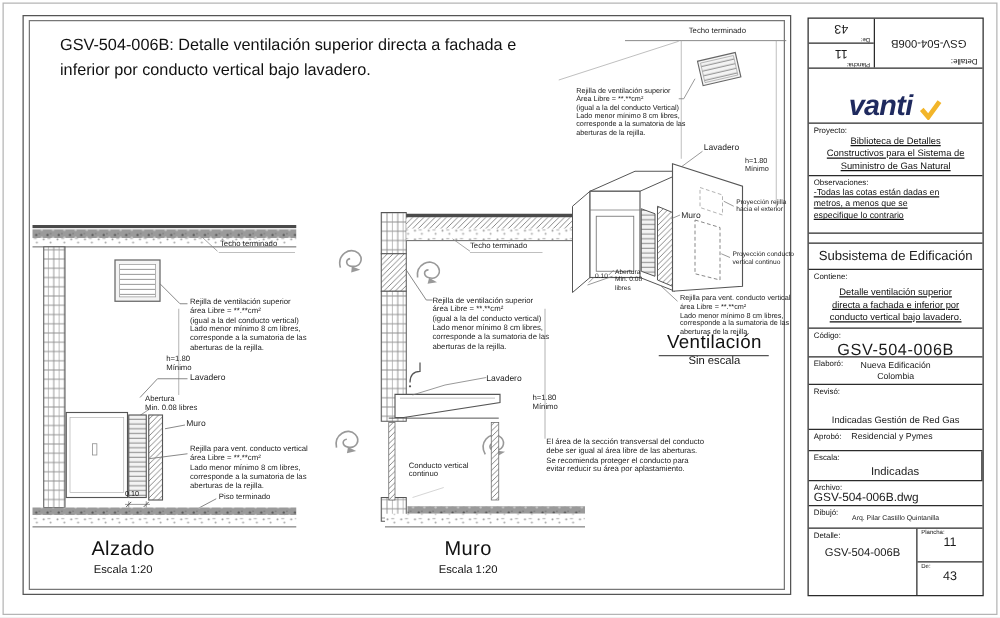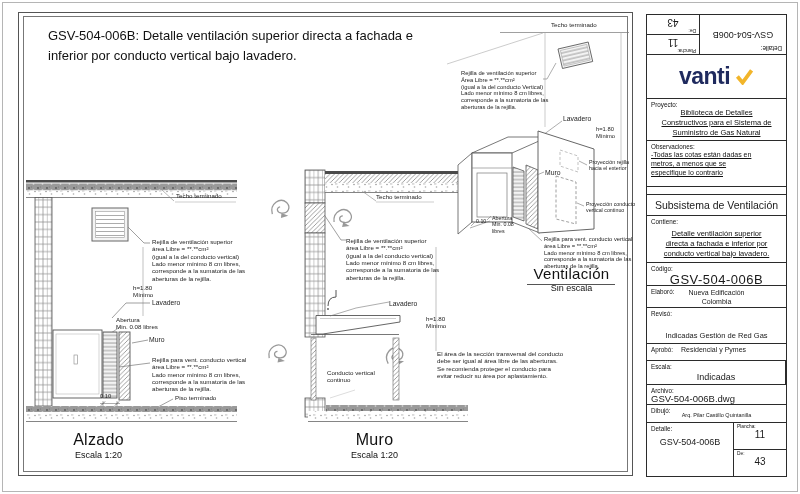--- a/index.html
+++ b/index.html
@@ -48,21 +48,21 @@
   .det-wrap{width:100%;height:100%;}
   .rot180{transform:rotate(180deg);}
   .det-grid{display:flex;width:100%;height:100%;box-sizing:border-box;}
   .det-main{flex:1;border-right:1px solid #2b2b2b;padding:2px 4px;box-sizing:border-box;}
   .det-val{font-size:9px;text-align:center;margin-top:5px;}
   .det-side{width:52px;display:flex;flex-direction:column;}
   .det-cell{flex:1;padding:1px 3px;box-sizing:border-box;}
   .det-cell.botb{border-bottom:1px solid #2b2b2b;}
   .det-num{font-size:10px;text-align:center;}
   
-  .logo-box{display:flex;align-items:center;justify-content:center;gap:5px;}
+  .logo-box{display:flex;align-items:flex-end;justify-content:center;gap:5px;font-style:italic;}
   .logo-text{font-size:23px;font-weight:bold;color:#1f2a5e;letter-spacing:-.5px;line-height:1;}
   .logo-check{width:19px;height:17px;}
 </style>
 </head>
 <body>
 
 <div id="page">
 
   <div class="abs page-border"></div>
   <div class="abs frame-outer"></div>
@@ -309,21 +309,21 @@
 
     <div class="tb-sec" style="height:46px">
       <div class="tb-label">Observaciones:</div>
       <div class="tb-val pre" style="font-size:7px">-Todas las cotas están dadas en
 metros, a menos que se
 especifique lo contrario</div>
     </div>
 
     <div class="tb-sec" style="height:8px"></div>
 
-    <div class="tb-sec subsis" style="height:21px">Subsistema de Ventilación</div>
+    <div class="tb-sec subsis" style="height:21px">Subsistema de Edificación</div>
 
     <div class="tb-sec" style="height:47px">
       <div class="tb-label">Contiene:</div>
       <div class="tb-val center pre" style="margin-top:4px">Detalle ventilación superior
 directa a fachada e inferior por
 conducto vertical bajo lavadero.</div>
     </div>
 
     <div class="tb-sec" style="height:23px">
       <div class="tb-label">Código:</div>

